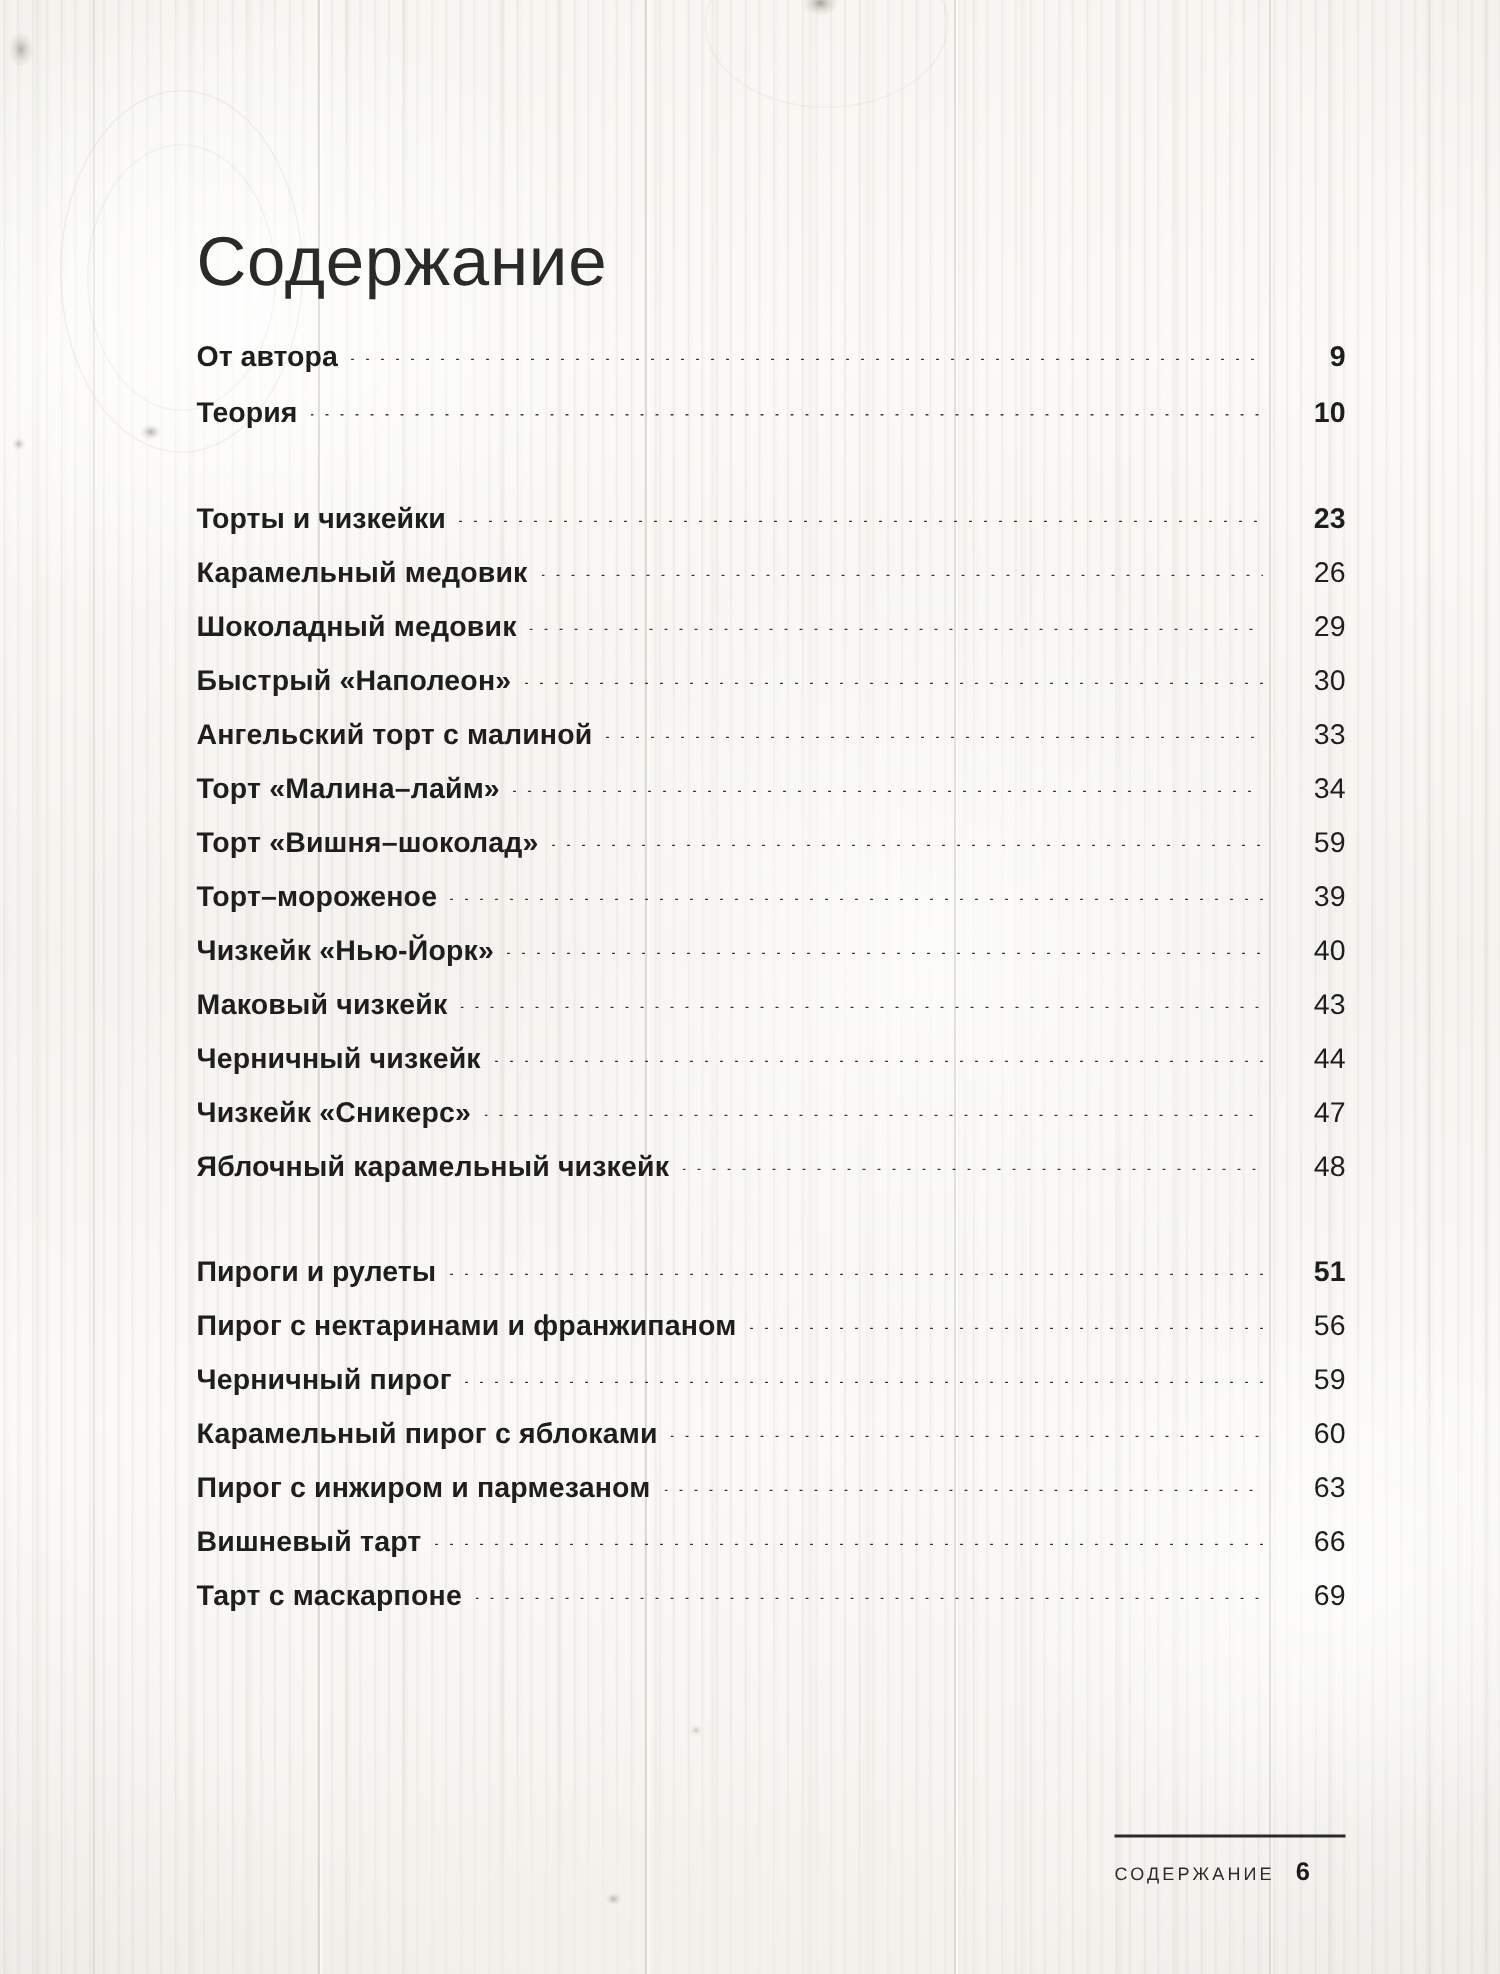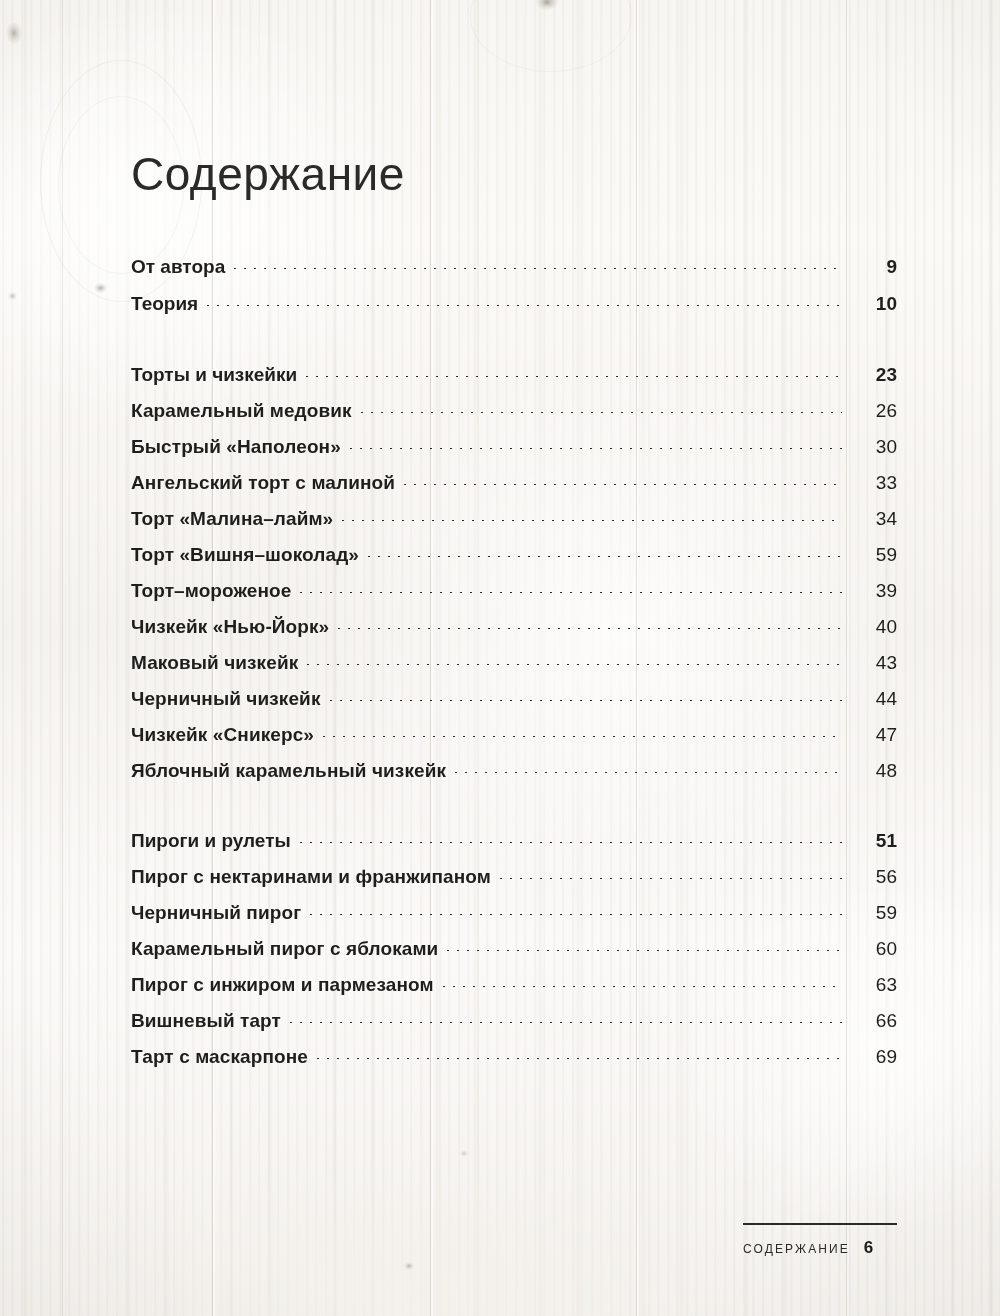--- a/index.html
+++ b/index.html
@@ -111,21 +111,21 @@
     font-weight: 300;
     letter-spacing: .5px;
     color: #2a2a28;
     line-height: 1;
     white-space: nowrap;
   }
 
   .toc-list {
     position: absolute;
     left: 131px;
-    top: 256px;
+    top: 228px;
     width: 766px;
   }
 
   .toc-group { margin-bottom: 34px; }
   .toc-group:last-child { margin-bottom: 0; }
 
   .toc-row {
     display: flex;
     align-items: baseline;
     height: 36px;
@@ -255,20 +255,25 @@
           <span class="toc-label">Торты и чизкейки</span>
           <span class="leader"></span>
           <span class="toc-page">23</span>
         </div>
         <div class="toc-row">
           <span class="toc-label">Карамельный медовик</span>
           <span class="leader"></span>
           <span class="toc-page">26</span>
         </div>
         <div class="toc-row">
+          <span class="toc-label">Шоколадный медовик</span>
+          <span class="leader"></span>
+          <span class="toc-page">29</span>
+        </div>
+        <div class="toc-row">
           <span class="toc-label">Быстрый «Наполеон»</span>
           <span class="leader"></span>
           <span class="toc-page">30</span>
         </div>
         <div class="toc-row">
           <span class="toc-label">Ангельский торт с малиной</span>
           <span class="leader"></span>
           <span class="toc-page">33</span>
         </div>
         <div class="toc-row">

